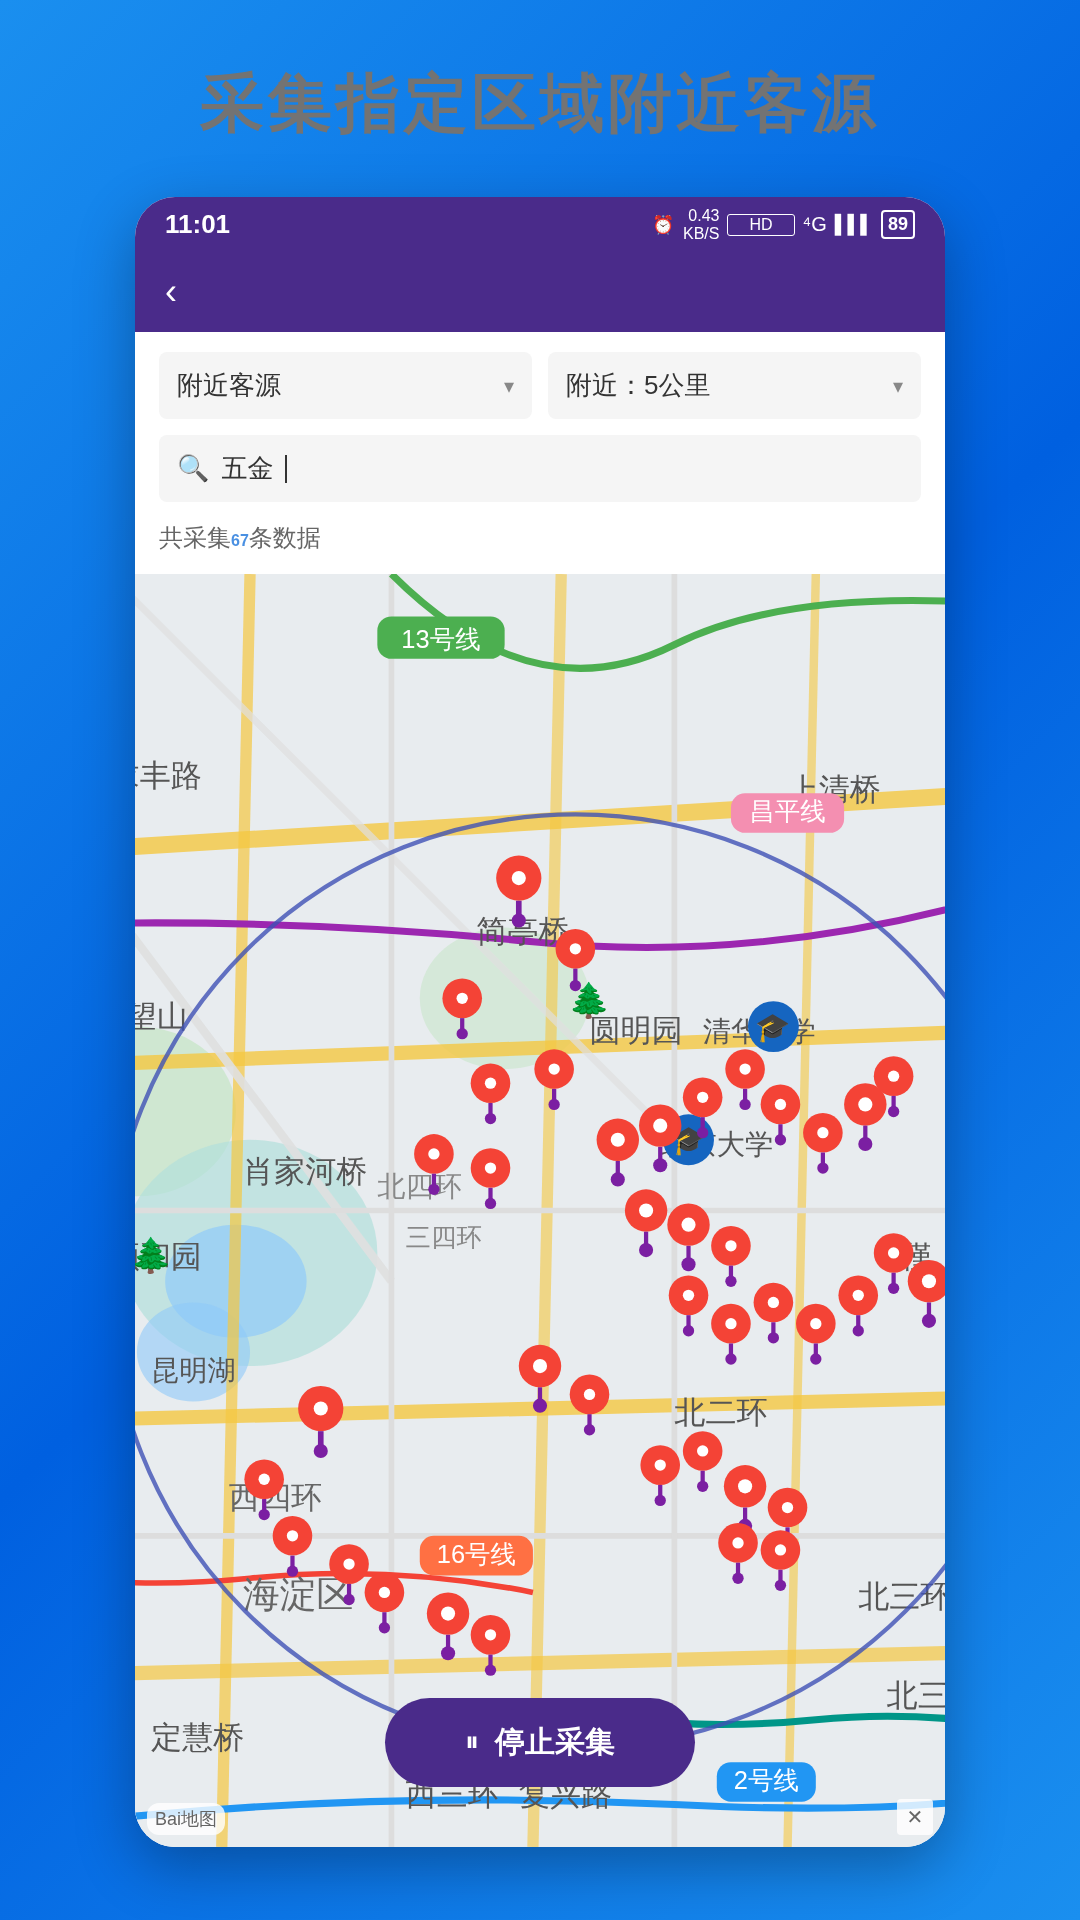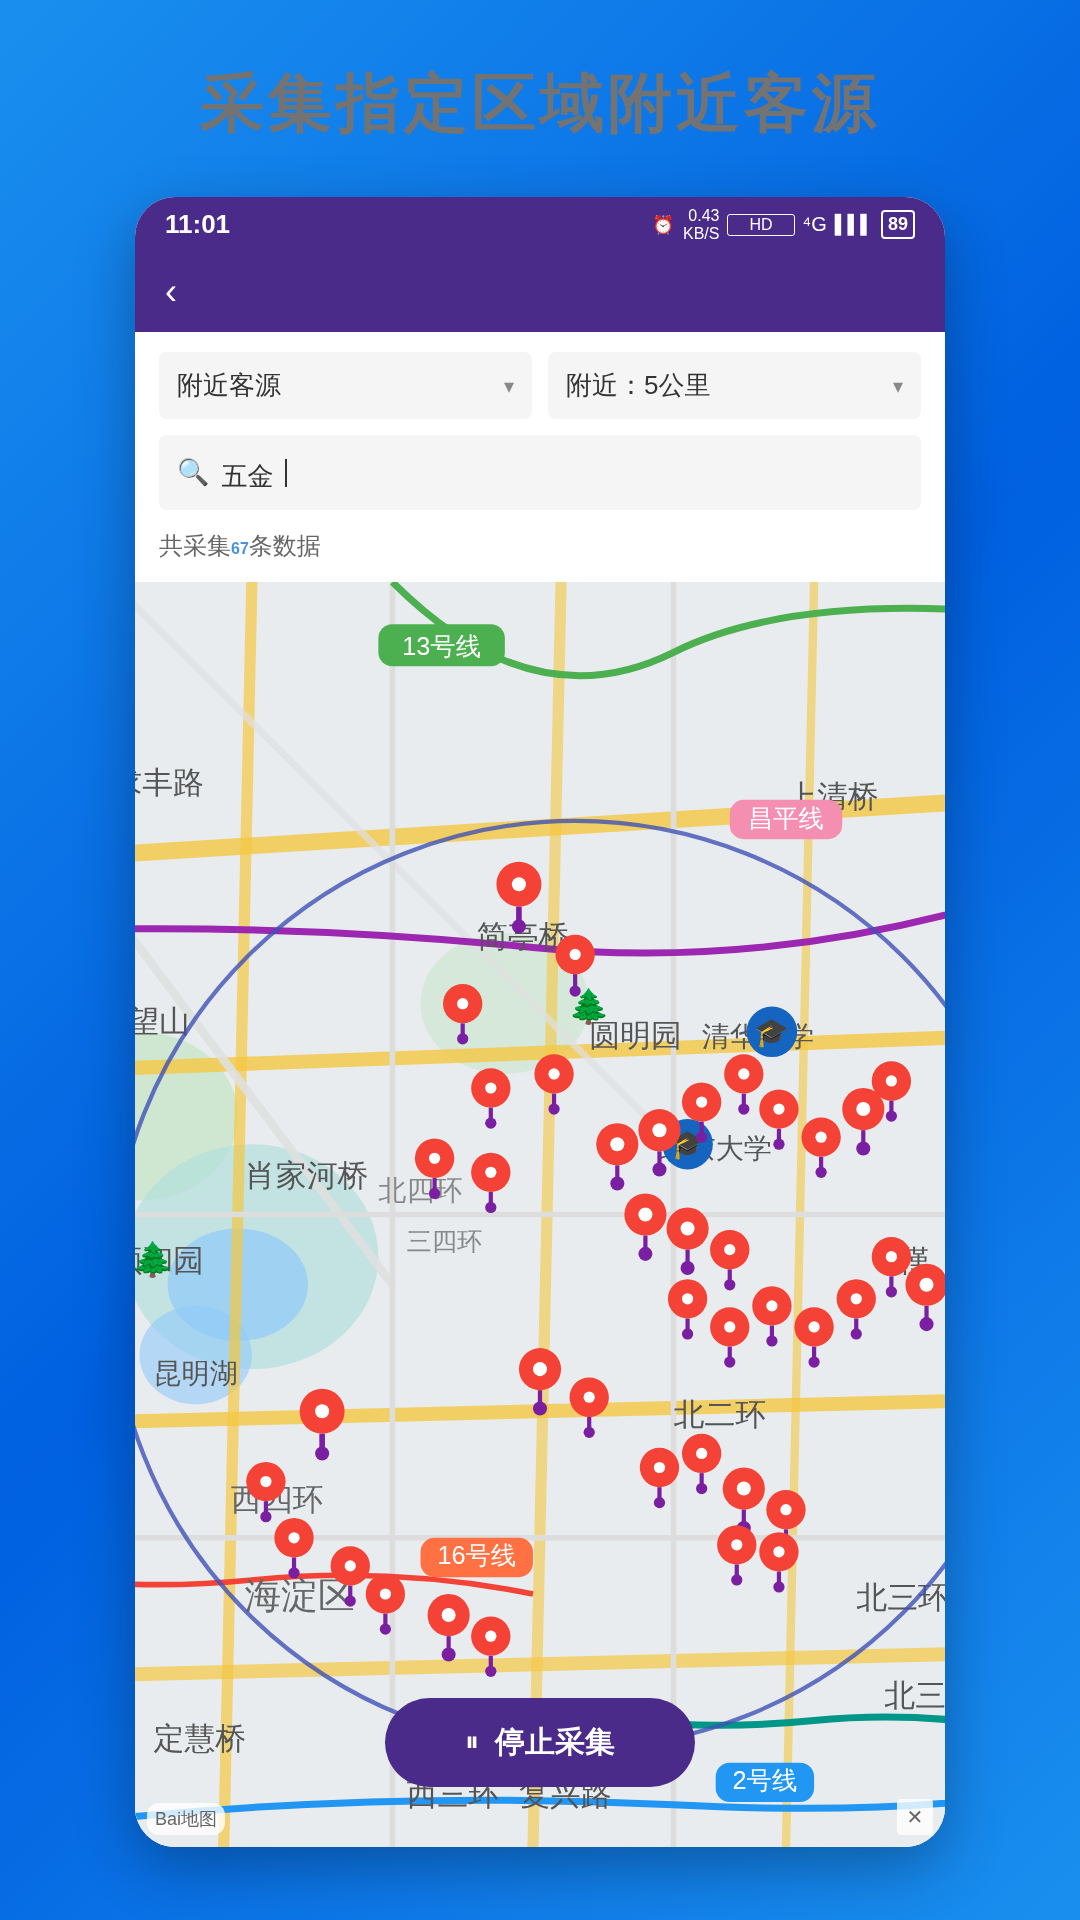--- a/index.html
+++ b/index.html
@@ -129,21 +129,20 @@
       gap: 12px;
       margin-bottom: 14px;
     }
     .search-icon {
       color: #888;
       font-size: 26px;
     }
     .search-input-text {
       font-size: 26px;
       color: #333;
-      margin-top: 8px;
     }
     .cursor {
       display: inline-block;
       width: 2px;
       height: 28px;
       background: #333;
       vertical-align: middle;
       animation: blink 1s infinite;
     }
     @keyframes blink { 0%,100%{opacity:1} 50%{opacity:0} }

